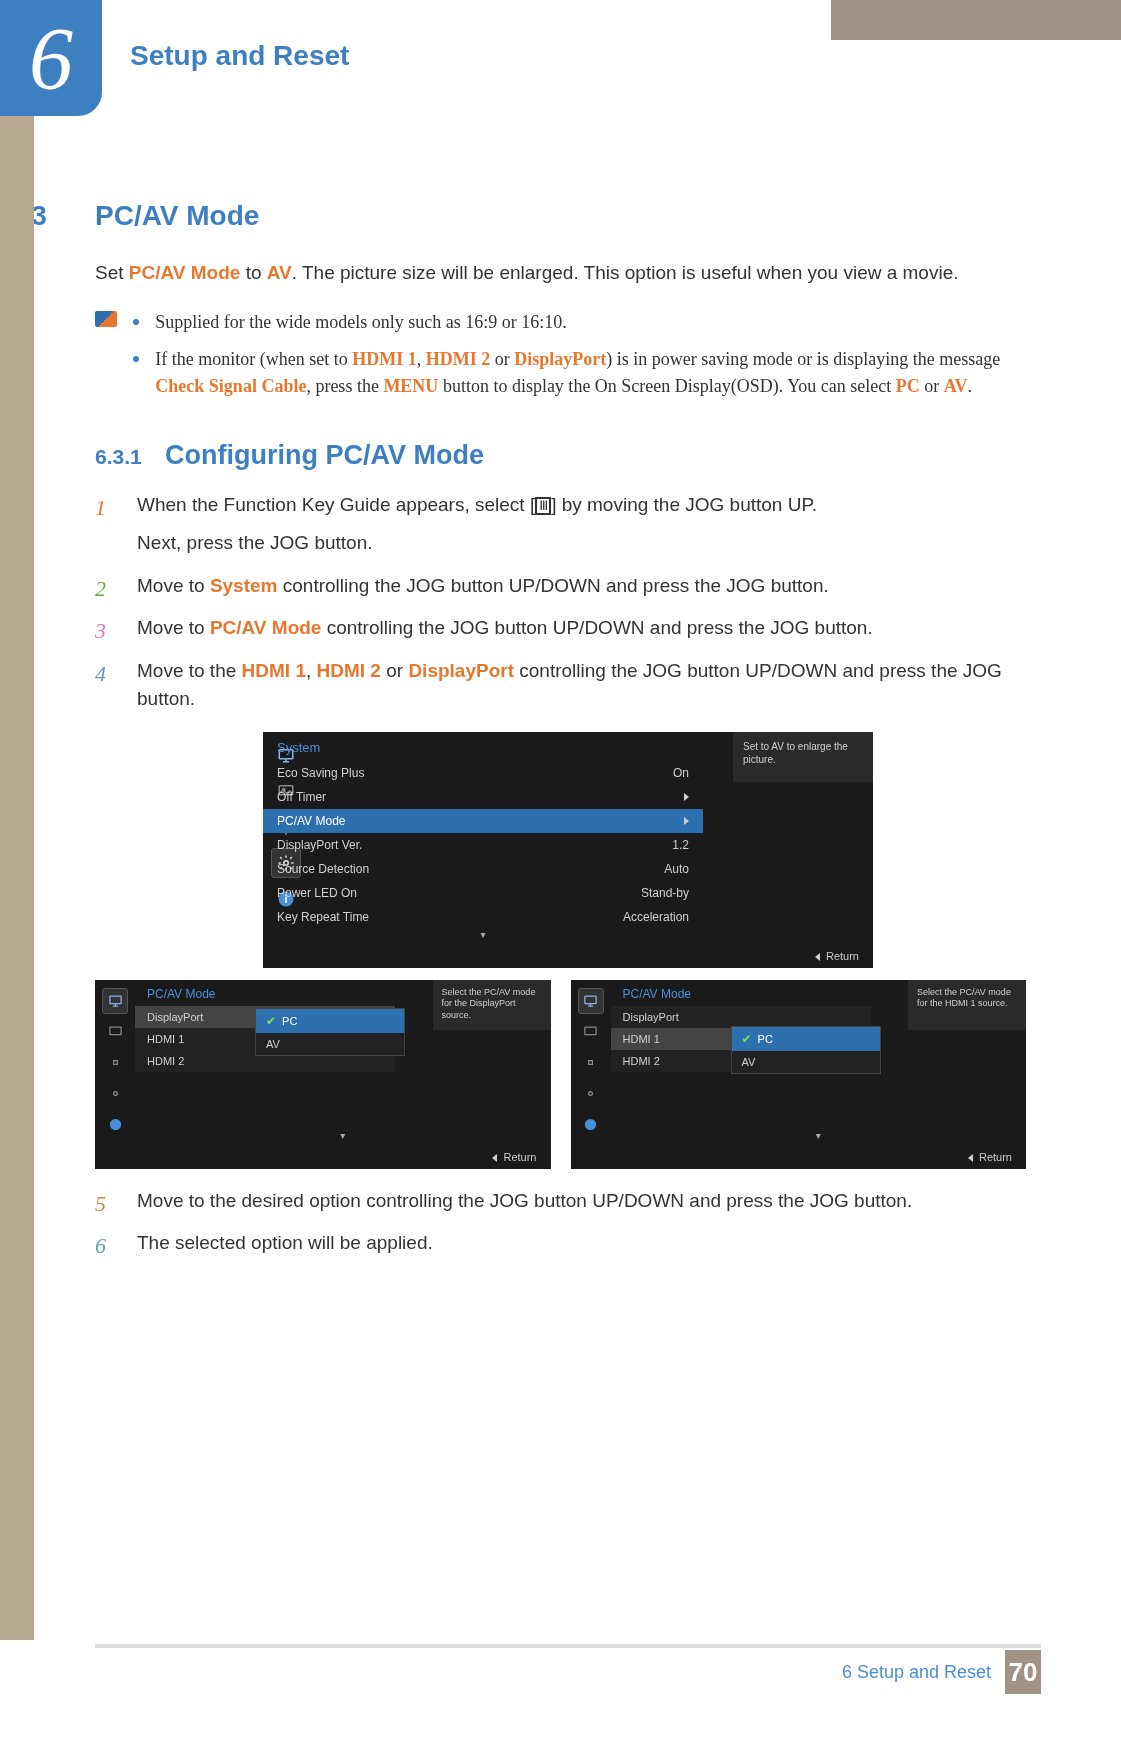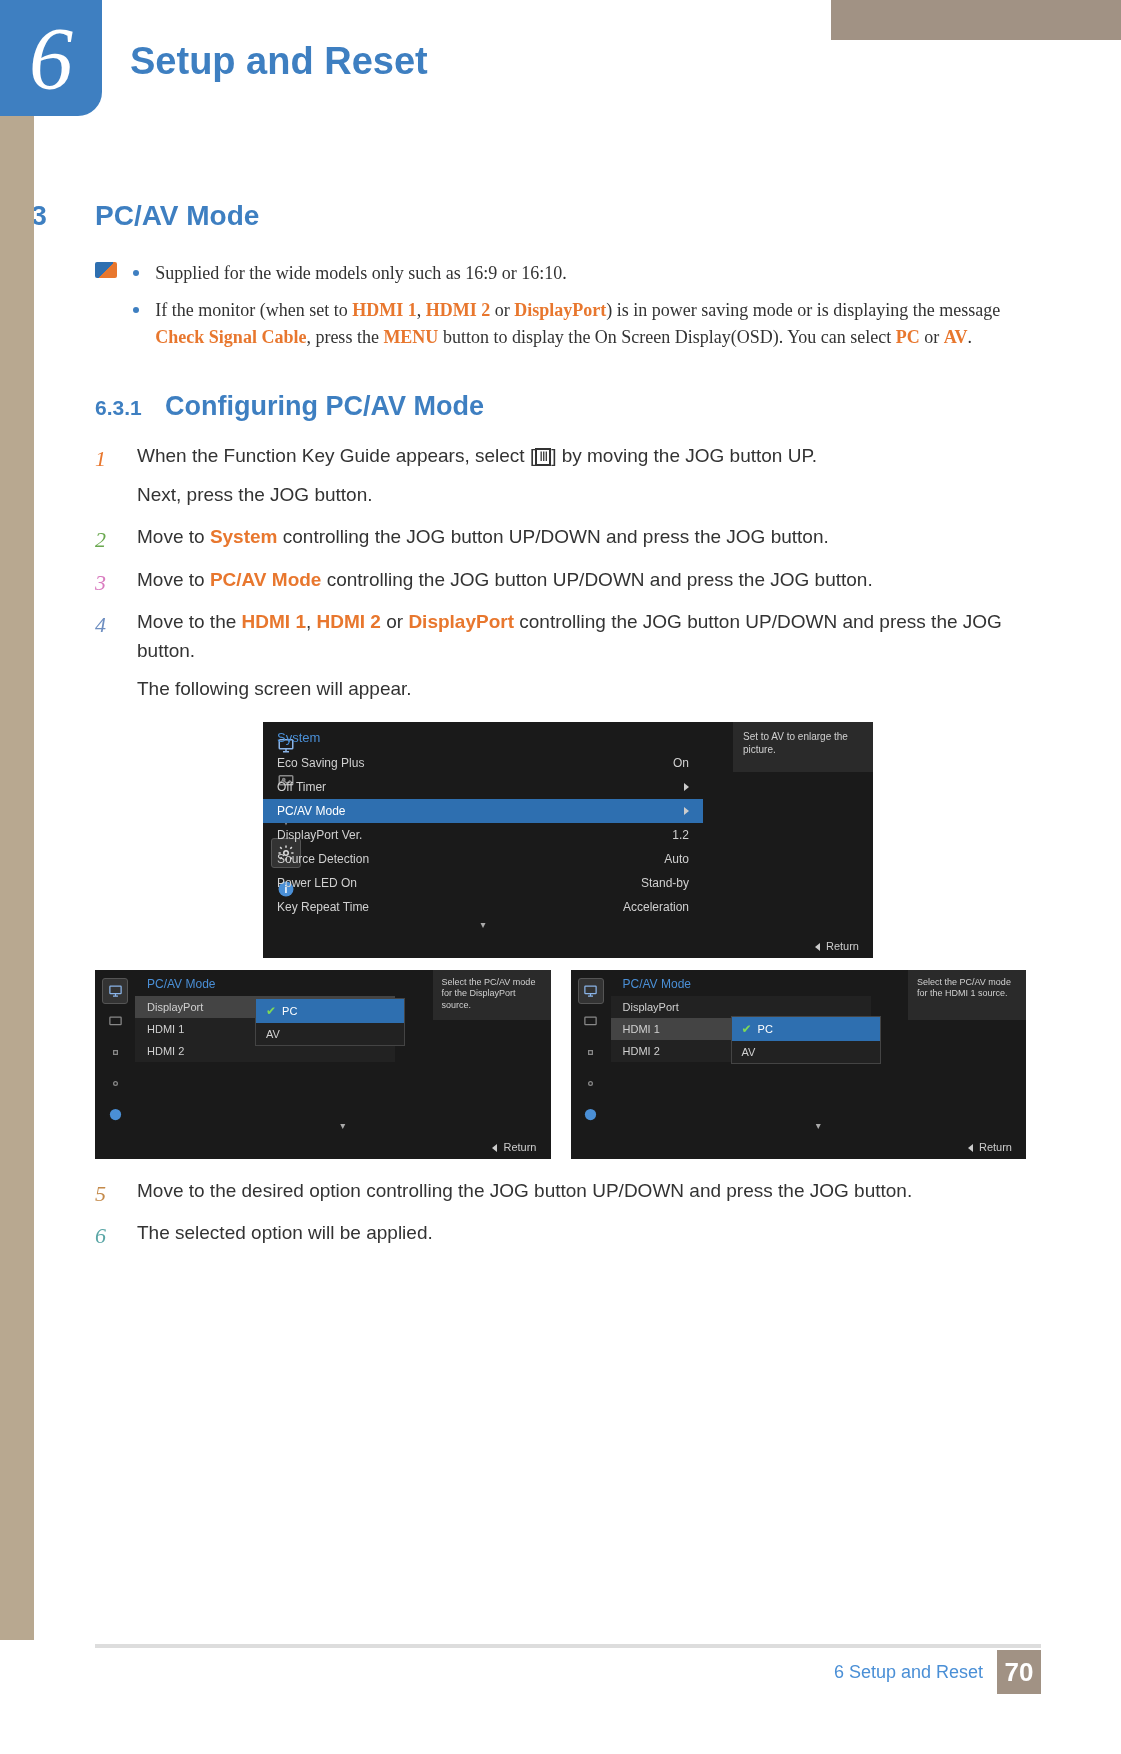--- a/index.html
+++ b/index.html
@@ -2,21 +2,21 @@
 <html><head>
 <meta charset="utf-8">
 <style>
   * { box-sizing: border-box; margin: 0; padding: 0; }
   body { font-family: Arial, Helvetica, sans-serif; background: #fff; color: #333; width: 1121px; }
   .page { width: 1121px; min-height: 1754px; position: relative; padding-bottom: 100px; }
   .tan-strip { position: absolute; left: 0; top: 0; width: 34px; height: 1640px; background: #b8a890; }
   .header-bar { position: absolute; left:0; top:0; height:116px; width:100%; }
   .tab { position: absolute; left:0; top:0; width:102px; height:116px; background:#3e7fc1; border-bottom-right-radius: 24px; display:flex; align-items:center; justify-content:center; }
   .tab-num { color:#fff; font-size:88px; font-weight:400; font-family: Georgia, 'Times New Roman', serif; font-style: italic; }
-  .chapter-title { position:absolute; left:130px; top:40px; font-size:38px; color:#3e7fc1; font-weight:bold;}
+  .chapter-title { position:absolute; left:130px; top:40px; font-size:28px; color:#3e7fc1; font-weight:bold;}
   .brown-bar { position:absolute; right:0; top:0; height:40px; width:290px; background:#a19284; }
   .content { padding-top: 200px; }
   .sect-row { display:flex; align-items:baseline; margin-bottom: 28px; }
   .sect-num { width:95px; text-align:left; padding-left:8px; font-size:28px; color:#3e7fc1; font-weight:bold;}
   .sect-title { font-size:28px; color:#3e7fc1; font-weight:bold; }
   .body-block { margin-left:95px; margin-right:80px; }
   .intro { font-size:19px; line-height:1.4; margin-bottom:22px; }
   .hl { color:#e8772e; font-weight:bold; }
   .note-block { display:flex; margin-bottom:30px; }
   .note-icon { width:60px; padding-top:2px; }
@@ -70,21 +70,21 @@
   .sm-item.sel { background:#444; }
   .sm-sub { position:absolute; left:120px; top:28px; width:150px; background:#222; border:1px solid #444; }
   .sm-sub-item { padding:5px 10px; font-size:11px; display:flex; align-items:center; gap:6px; }
   .sm-sub-item.sel { background:#2e6fb0; color:#fff; }
   .sm-help { position:absolute; right:0; top:0; width:118px; padding:7px 9px; font-size:9px; line-height:1.3; background:#2a2a2a; height:50px;}
   .check { color:#7ed957; font-size:12px; }
   .footer { position:absolute; bottom:60px; left:0; width:100%; }
   .footer-line { height:4px; background:#ddd; margin:0 80px 0 95px; margin-bottom:2px; }
   .footer-row { display:flex; justify-content:flex-end; align-items:center; padding-right:80px; gap:14px; }
   .footer-text { color:#4a8fd6; font-size:18px; }
-  .footer-page { background:#a19284; color:#fff; width:44px; height:44px; display:flex; align-items:center; justify-content:center; font-size:26px; font-weight:bold; }
+  .footer-page { background:#a19284; color:#fff; width:36px; height:44px; display:flex; align-items:center; justify-content:center; font-size:26px; font-weight:bold; }
 </style>
 </head>
 <body>
 
 <div class="page">
   <div class="tan-strip"></div>
   <div class="header-bar">
     <div class="tab">
       <span class="tab-num">6</span>
     </div>
@@ -92,20 +92,23 @@
     <div class="brown-bar"></div>
   </div>
 
   <div class="content">
     <div class="sect-row">
       <div class="sect-num">6.3</div>
       <div class="sect-title">PC/AV Mode</div>
     </div>
 
     <div class="body-block">
+      <p class="intro">
+        <span>Set </span><span class="hl">PC/AV Mode</span><span> to </span><span class="hl">AV</span><span>. The picture size will be enlarged. This option is useful when you view a movie.</span>
+      </p>
 
       <div class="note-block">
         <div class="note-icon"><span class="note-icon-inner"></span></div>
         <ul class="note-ul">
           <li>Supplied for the wide models only such as 16:9 or 16:10.</li>
           <li>
             <span>If the monitor (when set to </span><span class="hl">HDMI 1</span><span>, </span><span class="hl">HDMI 2</span><span> or </span><span class="hl">DisplayPort</span><span>) is in power saving mode or is displaying the message </span><span class="hl">Check Signal Cable</span><span>, press the </span><span class="hl">MENU</span><span> button to display the On Screen Display(OSD). You can select </span><span class="hl">PC</span><span> or </span><span class="hl">AV</span><span>.</span>
           </li>
         </ul>
       </div>
@@ -125,21 +128,20 @@
           <span class="step-num c2">2</span>
           <span>Move to </span><span class="hl">System</span><span> controlling the JOG button UP/DOWN and press the JOG button.</span>
         </li>
         <li>
           <span class="step-num c3">3</span>
           <span>Move to </span><span class="hl">PC/AV Mode</span><span> controlling the JOG button UP/DOWN and press the JOG button.</span>
         </li>
         <li>
           <span class="step-num c4">4</span>
           <span>Move to the </span><span class="hl">HDMI 1</span><span>, </span><span class="hl">HDMI 2</span><span> or </span><span class="hl">DisplayPort</span><span> controlling the JOG button UP/DOWN and press the JOG button.</span>
-          <div class="step-sub">The following screen will appear.</div>
         </li>
       </ol>
 
       <div class="osd-wrap">
         <div class="osd">
           <div class="osd-side">
             <div class="osd-side-item">
                 <svg viewBox="0 0 24 24" fill="none" stroke="#8ab4e8" stroke-width="2">
                   <rect x="3" y="5" width="18" height="12" rx="1"></rect>
                   <path d="M8 21h8M12 17v4"></path>

